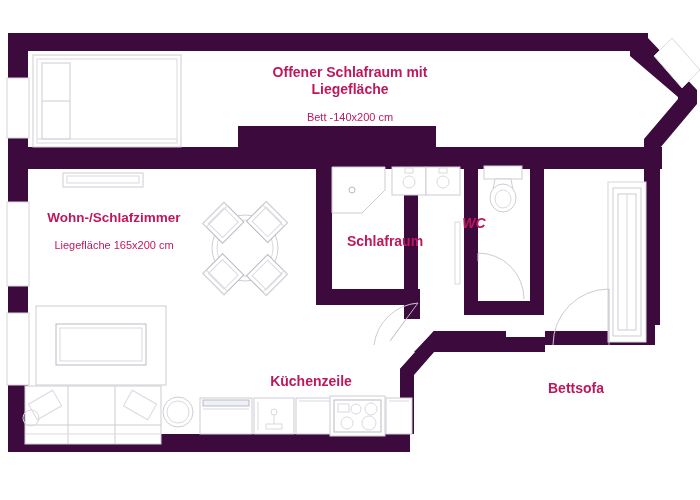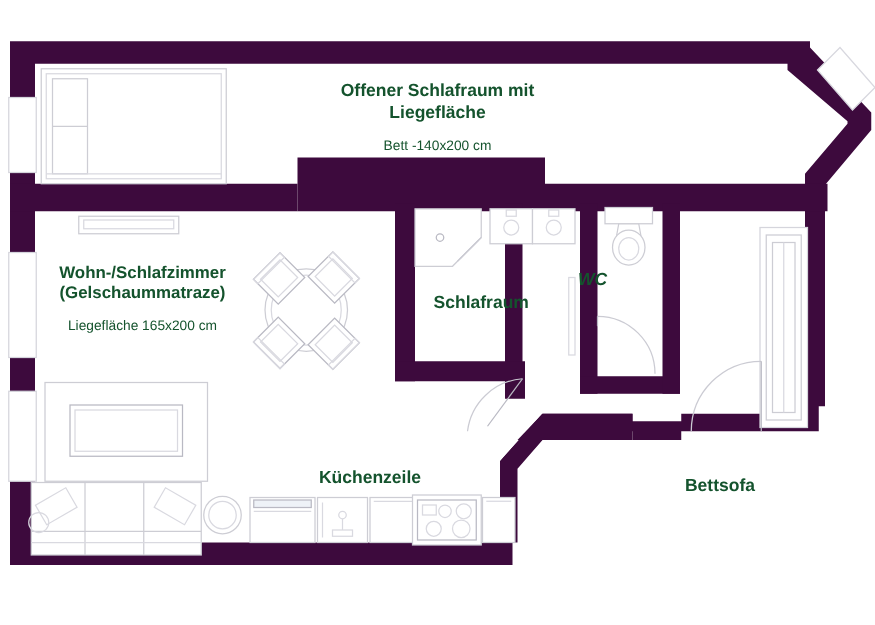--- a/index.html
+++ b/index.html
@@ -16,21 +16,21 @@
     font-family: "Liberation Sans", sans-serif;
   }
   #plan svg {
     position: absolute;
     left: 0;
     top: 0;
   }
   .label {
     position: absolute;
     text-align: center;
-    color: #14532d;
+    color: #be185d;
     font-family: "Liberation Sans", sans-serif;
     white-space: nowrap;
     pointer-events: none;
   }
   .label-room {
     font-weight: bold;
     font-size: 13.5px;
     line-height: 16px;
   }
   .label-room.big {
@@ -285,25 +285,24 @@
   </svg>
 
   <div class="multi label" style="left:240px; top:64px; width:220px;">
     <div class="label-room big">Offener Schlafraum mit</div>
     <div class="label-room big">Liegefläche</div>
     <div class="label-sub">Bett -140x200 cm</div>
   </div>
 
   <div class="multi label" style="left:4px; top:210px; width:220px;">
     <div class="label-room">Wohn-/Schlafzimmer</div>
-    <div class="label-room">(Gelschaummatraze)</div>
     <div class="label-sub">Liegefläche 165x200 cm</div>
   </div>
 
   <div class="label label-room big" style="left:330px; top:233px; width:110px;">Schlafraum</div>
 
   <div class="label label-room big" style="left:450px; top:215px; width:48px;font-style:italic;">WC</div>
 
-  <div class="label label-room big" style="left:241px; top:373px; width:110px;">Küchenzeile</div>
+  <div class="label label-room big" style="left:256px; top:373px; width:110px;">Küchenzeile</div>
 
   <div class="label label-room big" style="left:531px; top:380px; width:90px;">Bettsofa</div>
 
 </div>
 
 </body></html>

